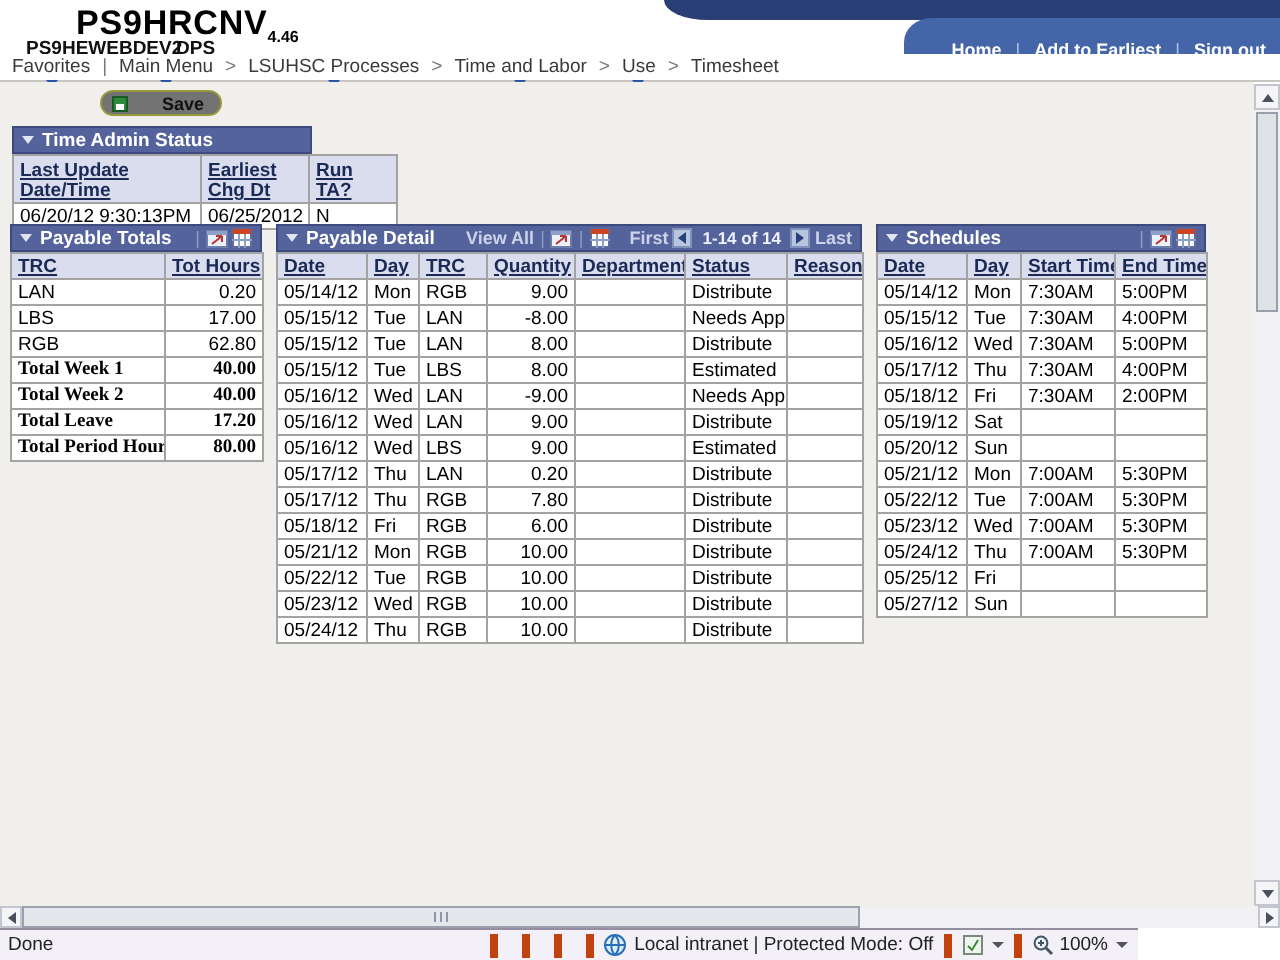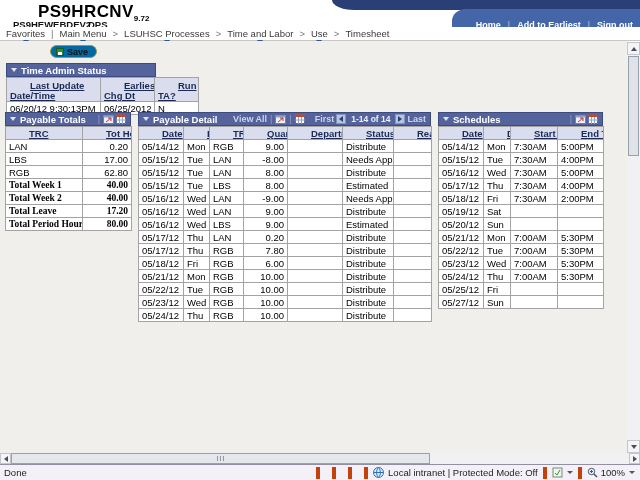--- a/index.html
+++ b/index.html
@@ -31,22 +31,22 @@
   .bc-sep { color:#777; margin:0 3px; }
   .bc-tri { position:absolute; left:50%; margin-left:-3px; bottom:-5px; width:0; height:0;
             border-left:3px solid transparent; border-right:3px solid transparent;
             border-top:4px solid #2a55a5; }
 
   
   .content { position:absolute; left:0; top:41px; width:627px; height:412px;
              background:#f0efeb; }
 
   .save-btn { position:absolute; left:50px; top:4px; height:13px;
-              display:inline-flex; align-items:center; gap:3px; padding:0 8px 0 5px;
-              background:#0369a1; border:1px solid #9a9a3c; border-radius:8px;
+              display:inline-flex; align-items:center; gap:17px; padding:0 8px 0 5px;
+              background:#737373; border:1px solid #9a9a3c; border-radius:8px;
               font-size:9px; font-weight:bold; color:#111; cursor:pointer; }
   .disk-icon { width:8px; height:8px; background:#2e8b3a; border:1px solid #1b5a24;
                position:relative; }
   .disk-icon::after { content:""; position:absolute; left:1px; bottom:0; width:4px; height:3px; background:#fff; }
 
   
   .grid-titlebar { position:absolute; height:14px; background:#55639c;
                    border:1px solid #3d4a7e; color:#fff;
                    display:flex; align-items:center; font-size:9.5px; font-weight:bold;
                    padding:0 4px; }
@@ -62,21 +62,21 @@
   .pgbtn .t { width:0; height:0; border-top:3px solid transparent; border-bottom:3px solid transparent; }
   .pgbtn.prev .t { border-right:4px solid #26407c; }
   .pgbtn.next .t { border-left:4px solid #26407c; }
   .tb-icon { display:inline-flex; cursor:pointer; }
 
   
   table { border-collapse:collapse; table-layout:fixed; background:#fff; position:absolute; }
   td, th { border:1px solid #a3a3a3; padding:0 3px; height:13px; line-height:11px;
            font-size:9.5px; overflow:hidden; white-space:nowrap; color:#000; }
   th { background:#d9ddee; font-weight:bold; text-align:left; color:#1b2a55; }
-  th span { text-decoration:underline;margin-left:20px; }
+  th span { text-decoration:underline; }
   #ta-table th { white-space:normal; height:24px; line-height:10px; vertical-align:bottom; }
   #totals-table td:nth-child(2), #totals-table th:nth-child(2) { text-align:right; }
   #detail-table td:nth-child(4), #detail-table th:nth-child(4) { text-align:right; }
   #totals-table tbody tr:nth-child(n+4) td { font-weight:bold;font-family:Liberation Serif, serif; }
 
   
   .vscroll { position:absolute; right:0; top:42px; width:13px; height:411px; background:#f1f1f4; }
   .vscroll .arr, .hscroll .arr { background:#f5f5f7; border:1px solid #c3c6cf;
       display:flex; align-items:center; justify-content:center; cursor:pointer; }
   .vscroll .arr { width:13px; height:13px; }
@@ -92,21 +92,21 @@
   .hscroll { position:absolute; left:0; top:453px; width:640px; height:11px; background:#f1f1f4; }
   .hscroll .arr { position:absolute; top:0; width:11px; height:11px; }
   .hscroll .arr.left { left:0; }
   .hscroll .arr.right { right:0; }
   .hthumb { position:absolute; left:11px; top:0; width:419px; height:11px;
             background:#e4e7ec; border:1px solid #9aa1ad; cursor:pointer;
             display:flex; align-items:center; justify-content:center; gap:2px; }
   .grip { width:1px; height:5px; background:#8e96a8; }
 
   
-  .statusbar { position:absolute; left:0; top:464px; width:640px; height:16px;
+  .statusbar { position:absolute; left:0; top:464px; width:569px; height:16px;
                background:#f3f0f8; border-top:1px solid #948fa0;
                display:flex; align-items:center; font-size:9.5px; color:#222; }
   .sb-status { margin-left:4px; }
   .sb-spacer { flex:1; }
   .sb-seg { border-left:4px solid #c2410c; height:12px; display:flex; align-items:center;
             padding:0 5px; white-space:nowrap; }
   .sb-seg.empty { width:16px; }
   .sb-caret { width:0;height:0;border-left:3px solid transparent;border-right:3px solid transparent;
               border-top:3.5px solid #555; margin-left:4px; }
 </style>
@@ -117,21 +117,21 @@
 
   <div class="top-navy"></div>
   <div class="top-links">
     <a>Home</a>
     <span class="hl-sep">|</span>
     <a>Add to Earliest</a>
     <span class="hl-sep">|</span>
     <a>Sign out</a>
   </div>
   <div class="logo-line1">
-    <span>PS9HRCNV</span><span class="logo-version">9.72</span>
+    <span>PS9HRCNV</span><span class="logo-version">4.46</span>
   </div>
   <div class="logo-env">PS9HEWEBDEV2</div>
   <div class="logo-db">DPS</div>
 
   <div class="breadcrumb" id="breadcrumb">
       <span class="bc-item">Favorites<span class="bc-tri"></span></span>
       <span class="bc-sep">|</span>
       <span class="bc-item">Main Menu<span class="bc-tri"></span></span>
       <span class="bc-sep">&gt;</span>
       <span class="bc-item">LSUHSC Processes<span class="bc-tri"></span></span>

